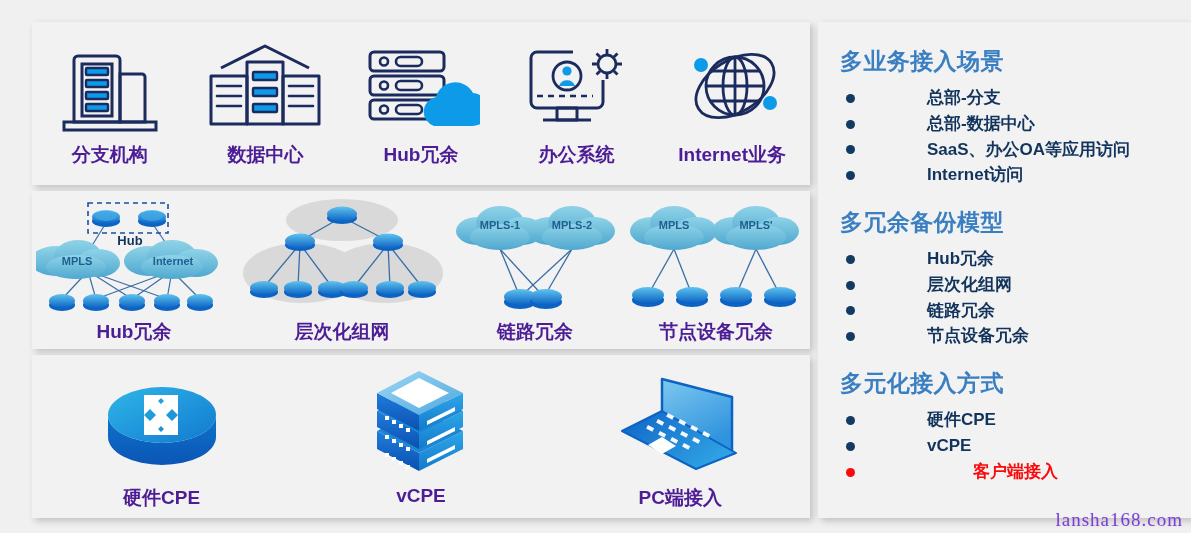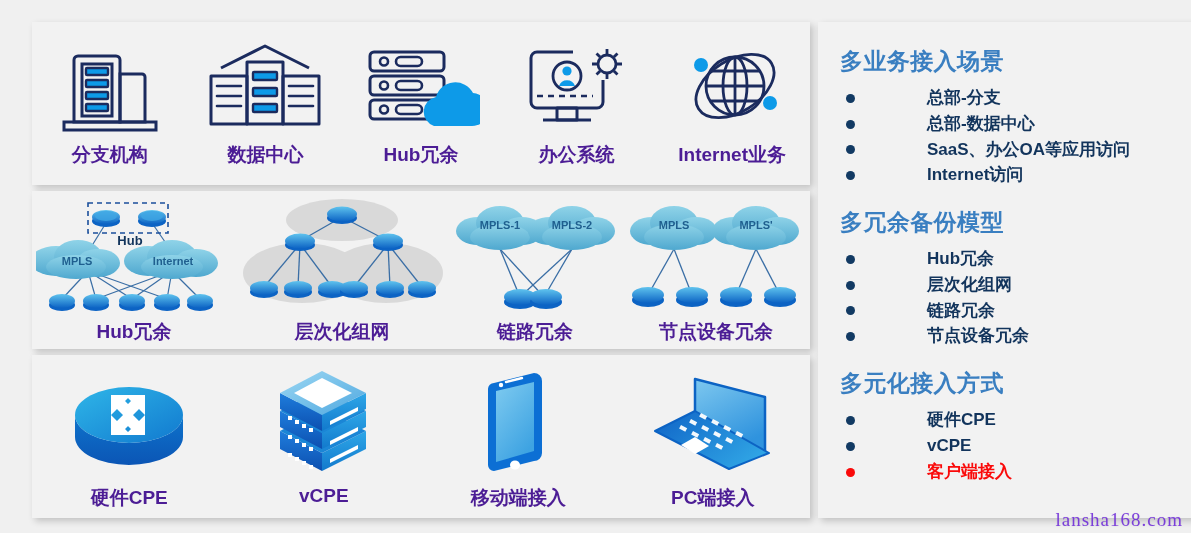--- a/index.html
+++ b/index.html
@@ -51,21 +51,21 @@
   .side-list{list-style:none;margin:0;padding:0;}
   .side-item{
     display:flex;align-items:center;margin:0 0 3px 0;line-height:1.34;gap:48px;
   }
   .bullet{
     width:9px;height:9px;border-radius:50%;
     background:#123a63;flex:0 0 auto;margin-right:24px;margin-left:6px;
   }
   .side-item.accent .bullet{background:#fa0a0a;}
   .side-text{font-size:17px;font-weight:bold;color:#12345c;white-space:nowrap;}
-  .side-item.accent .side-text{color:#fa0a0a;}
+  .side-item.accent .side-text{color:#fa0a0a;margin-left:46px;}
 
   
   #watermark{
     position:absolute;right:8px;bottom:2px;
     font-family:"Liberation Serif","DejaVu Serif",serif;
     font-size:19px;color:#6d28d9;opacity:.88;letter-spacing:1px;
     text-shadow:0 0 2px rgba(0,0,0,.10);
   }
 
   
@@ -500,38 +500,20 @@
               <rect x="18" y="84" width="4" height="4"></rect>
                 <rect x="25" y="88" width="4" height="4"></rect>
               <rect x="32" y="92" width="4" height="4"></rect>
                 <rect x="39" y="96" width="4" height="4"></rect>
             </g>
           </svg>
         </div>
         <div class="tile-label">vCPE</div>
       </div>
 
-      <div class="tile">
-        <div class="tile-art">
-          <svg class="net-svg" width="92" height="108" viewBox="0 0 92 108">
-            <defs>
-              <linearGradient id="scrG" x1="0" y1="0" x2="0.6" y2="1">
-                <stop offset="0" stop-color="#7fcbf0"></stop>
-                  <stop offset="1" stop-color="#3ea3e2"></stop>
-              </linearGradient>
-            </defs>
-            <path d="M22 14 L62 4 a8 8 0 0 1 8 8 V84 a8 8 0 0 1 -8 8 L22 102 a6 6 0 0 1 -6 -6 V20 a6 6 0 0 1 6 -6 Z" fill="#0c6fd4"></path>
-            <path d="M24 22 L62 13 V82 L24 93 Z" fill="url(#scrG)"></path>
-            <ellipse cx="43" cy="96" rx="5" ry="4.5" fill="#ffffff"></ellipse>
-            <path d="M34 13 L50 9" stroke="#ffffff" stroke-width="2.4" stroke-linecap="round"></path>
-            <circle cx="29" cy="16" r="2.2" fill="#ffffff"></circle>
-          </svg>
-        </div>
-        <div class="tile-label">移动端接入</div>
-      </div>
 
       <div class="tile">
         <div class="tile-art">
           <svg class="net-svg" width="132" height="108" viewBox="0 0 132 108">
             <defs>
               <linearGradient id="lidG" x1="0" y1="0" x2="0.5" y2="1">
                 <stop offset="0" stop-color="#7ec8ef"></stop>
                   <stop offset="1" stop-color="#2f93de"></stop>
               </linearGradient>
               <linearGradient id="baseG" x1="0" y1="0" x2="1" y2="0.6">

